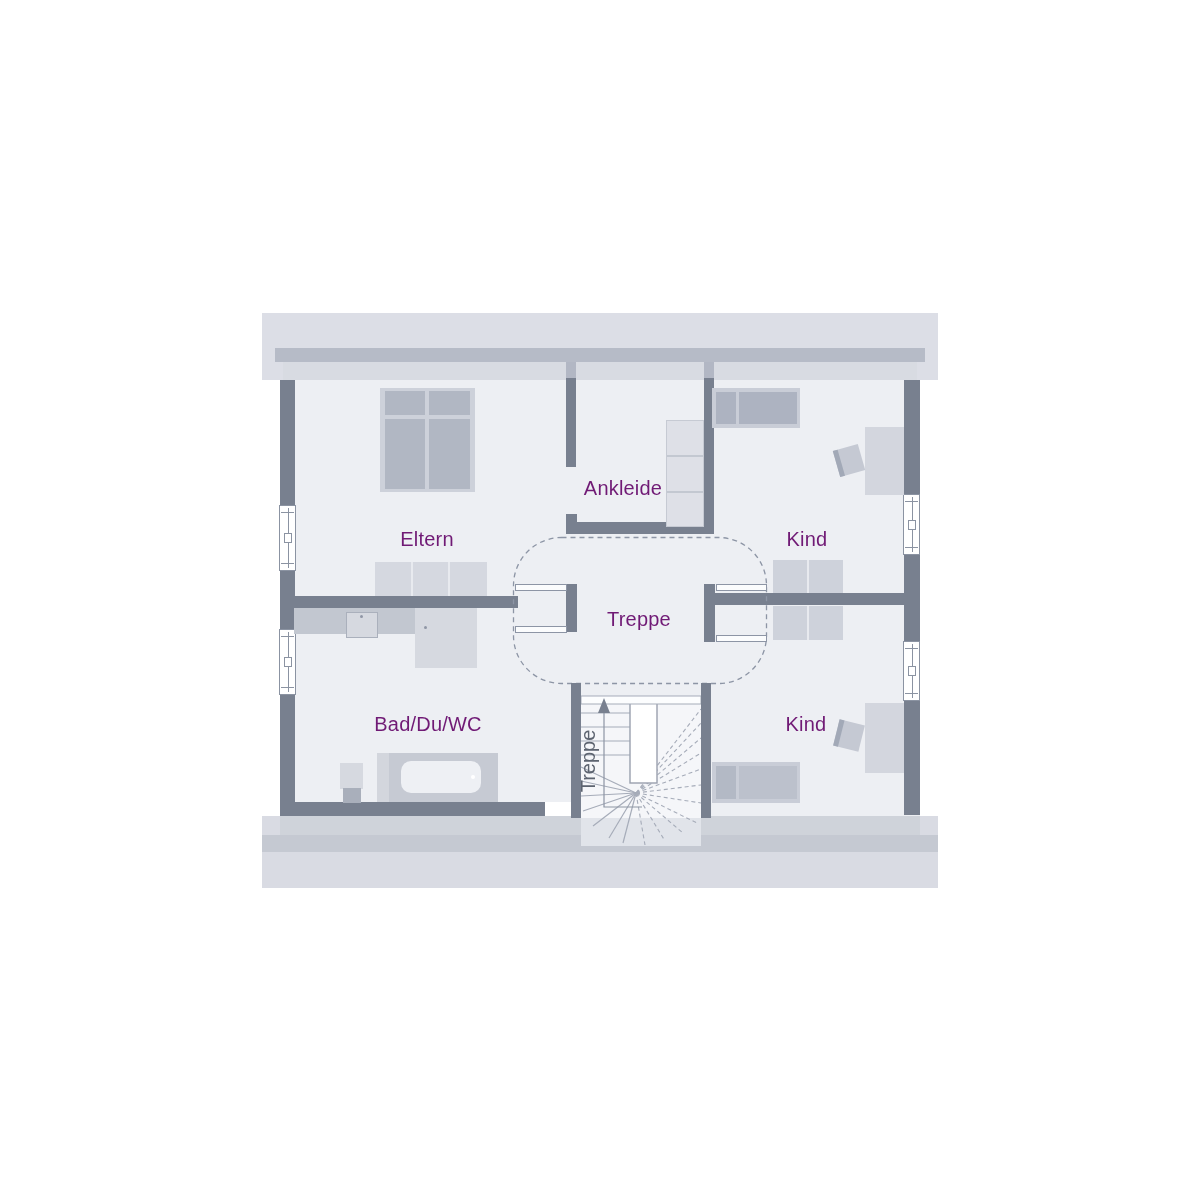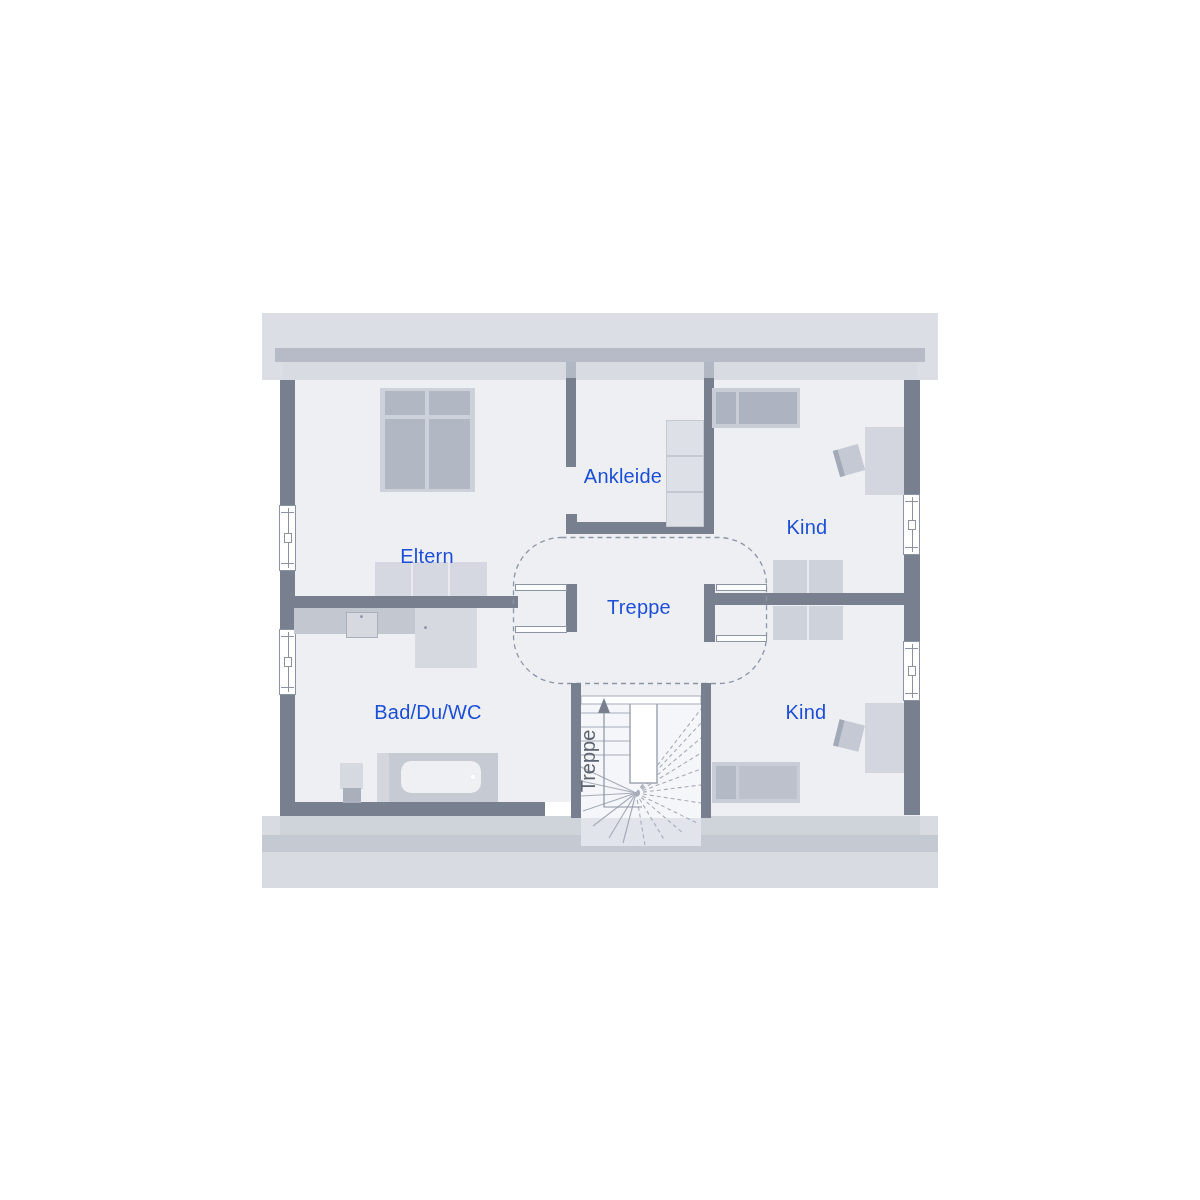--- a/index.html
+++ b/index.html
@@ -1,21 +1,21 @@
 <!DOCTYPE html>
 <html><head>
 <meta charset="utf-8">
 <style>
   html,body{margin:0;padding:0;background:#ffffff;}
   #canvas{position:relative;width:1200px;height:1200px;background:#ffffff;overflow:hidden;
           font-family:"Liberation Sans", sans-serif;}
   .r{position:absolute;}
   .wall{background:#78808f;}
-  .label{position:absolute;transform:translate(-50%,-50%);color:#1d4ed8;font-size:20px;
-         letter-spacing:0.2px;white-space:nowrap;}
+  .label{position:absolute;transform:translate(-50%,-50%);color:#701a75;font-size:20px;
+         letter-spacing:0.2px;white-space:nowrap;margin-top:12px;}
   .window{position:absolute;background:#ffffff;border:1px solid #8b93a2;box-sizing:border-box;}
   .window .mull{position:absolute;left:50%;top:2px;bottom:2px;width:1px;background:#8b93a2;}
   .window .handle{position:absolute;left:50%;top:50%;width:8px;height:10px;margin-left:-4px;margin-top:-5px;
                   background:#ffffff;border:1px solid #8b93a2;box-sizing:border-box;}
   .window .tick-t{position:absolute;left:1px;right:1px;top:6px;height:1px;background:#8b93a2;}
   .window .tick-b{position:absolute;left:1px;right:1px;bottom:6px;height:1px;background:#8b93a2;}
   .leaf{position:absolute;background:#fbfcfd;border:1px solid #8d95a5;box-sizing:border-box;}
   .divider-v{position:absolute;top:0;bottom:0;width:2px;background:#e8eaef;}
   .divider-h{position:absolute;left:0;right:0;height:2px;background:#c3c8d1;}
   .chair{position:absolute;background:#c5c9d3;border-left:5px solid #a2a9b7;box-sizing:border-box;}
@@ -173,20 +173,20 @@
       <polyline points="71,124 33,124 33,28" fill="none" stroke="#8e95a4" stroke-width="1.2"></polyline>
       <polygon points="27,30 39,30 33,15" fill="#78808f"></polygon>
     </g>
 
     <rect x="0" y="0" width="10" height="135" fill="#78808f"></rect>
     <rect x="130" y="0" width="10" height="135" fill="#78808f"></rect>
 
     <text transform="translate(24,78) rotate(-90)" text-anchor="middle" font-family="Liberation Sans, sans-serif" font-size="20" fill="#5d6470">Treppe</text>
   </svg>
 
-  <div class="label" style="left:427px;top:556px;">Eltern</div>
+  <div class="label" style="left:427px;top:527px;">Eltern</div>
   <div class="label" style="left:623px;top:476px;">Ankleide</div>
   <div class="label" style="left:807px;top:527px;">Kind</div>
   <div class="label" style="left:639px;top:607px;">Treppe</div>
   <div class="label" style="left:428px;top:712px;">Bad/Du/WC</div>
   <div class="label" style="left:806px;top:712px;">Kind</div>
 
 </div>
 
 </body></html>

